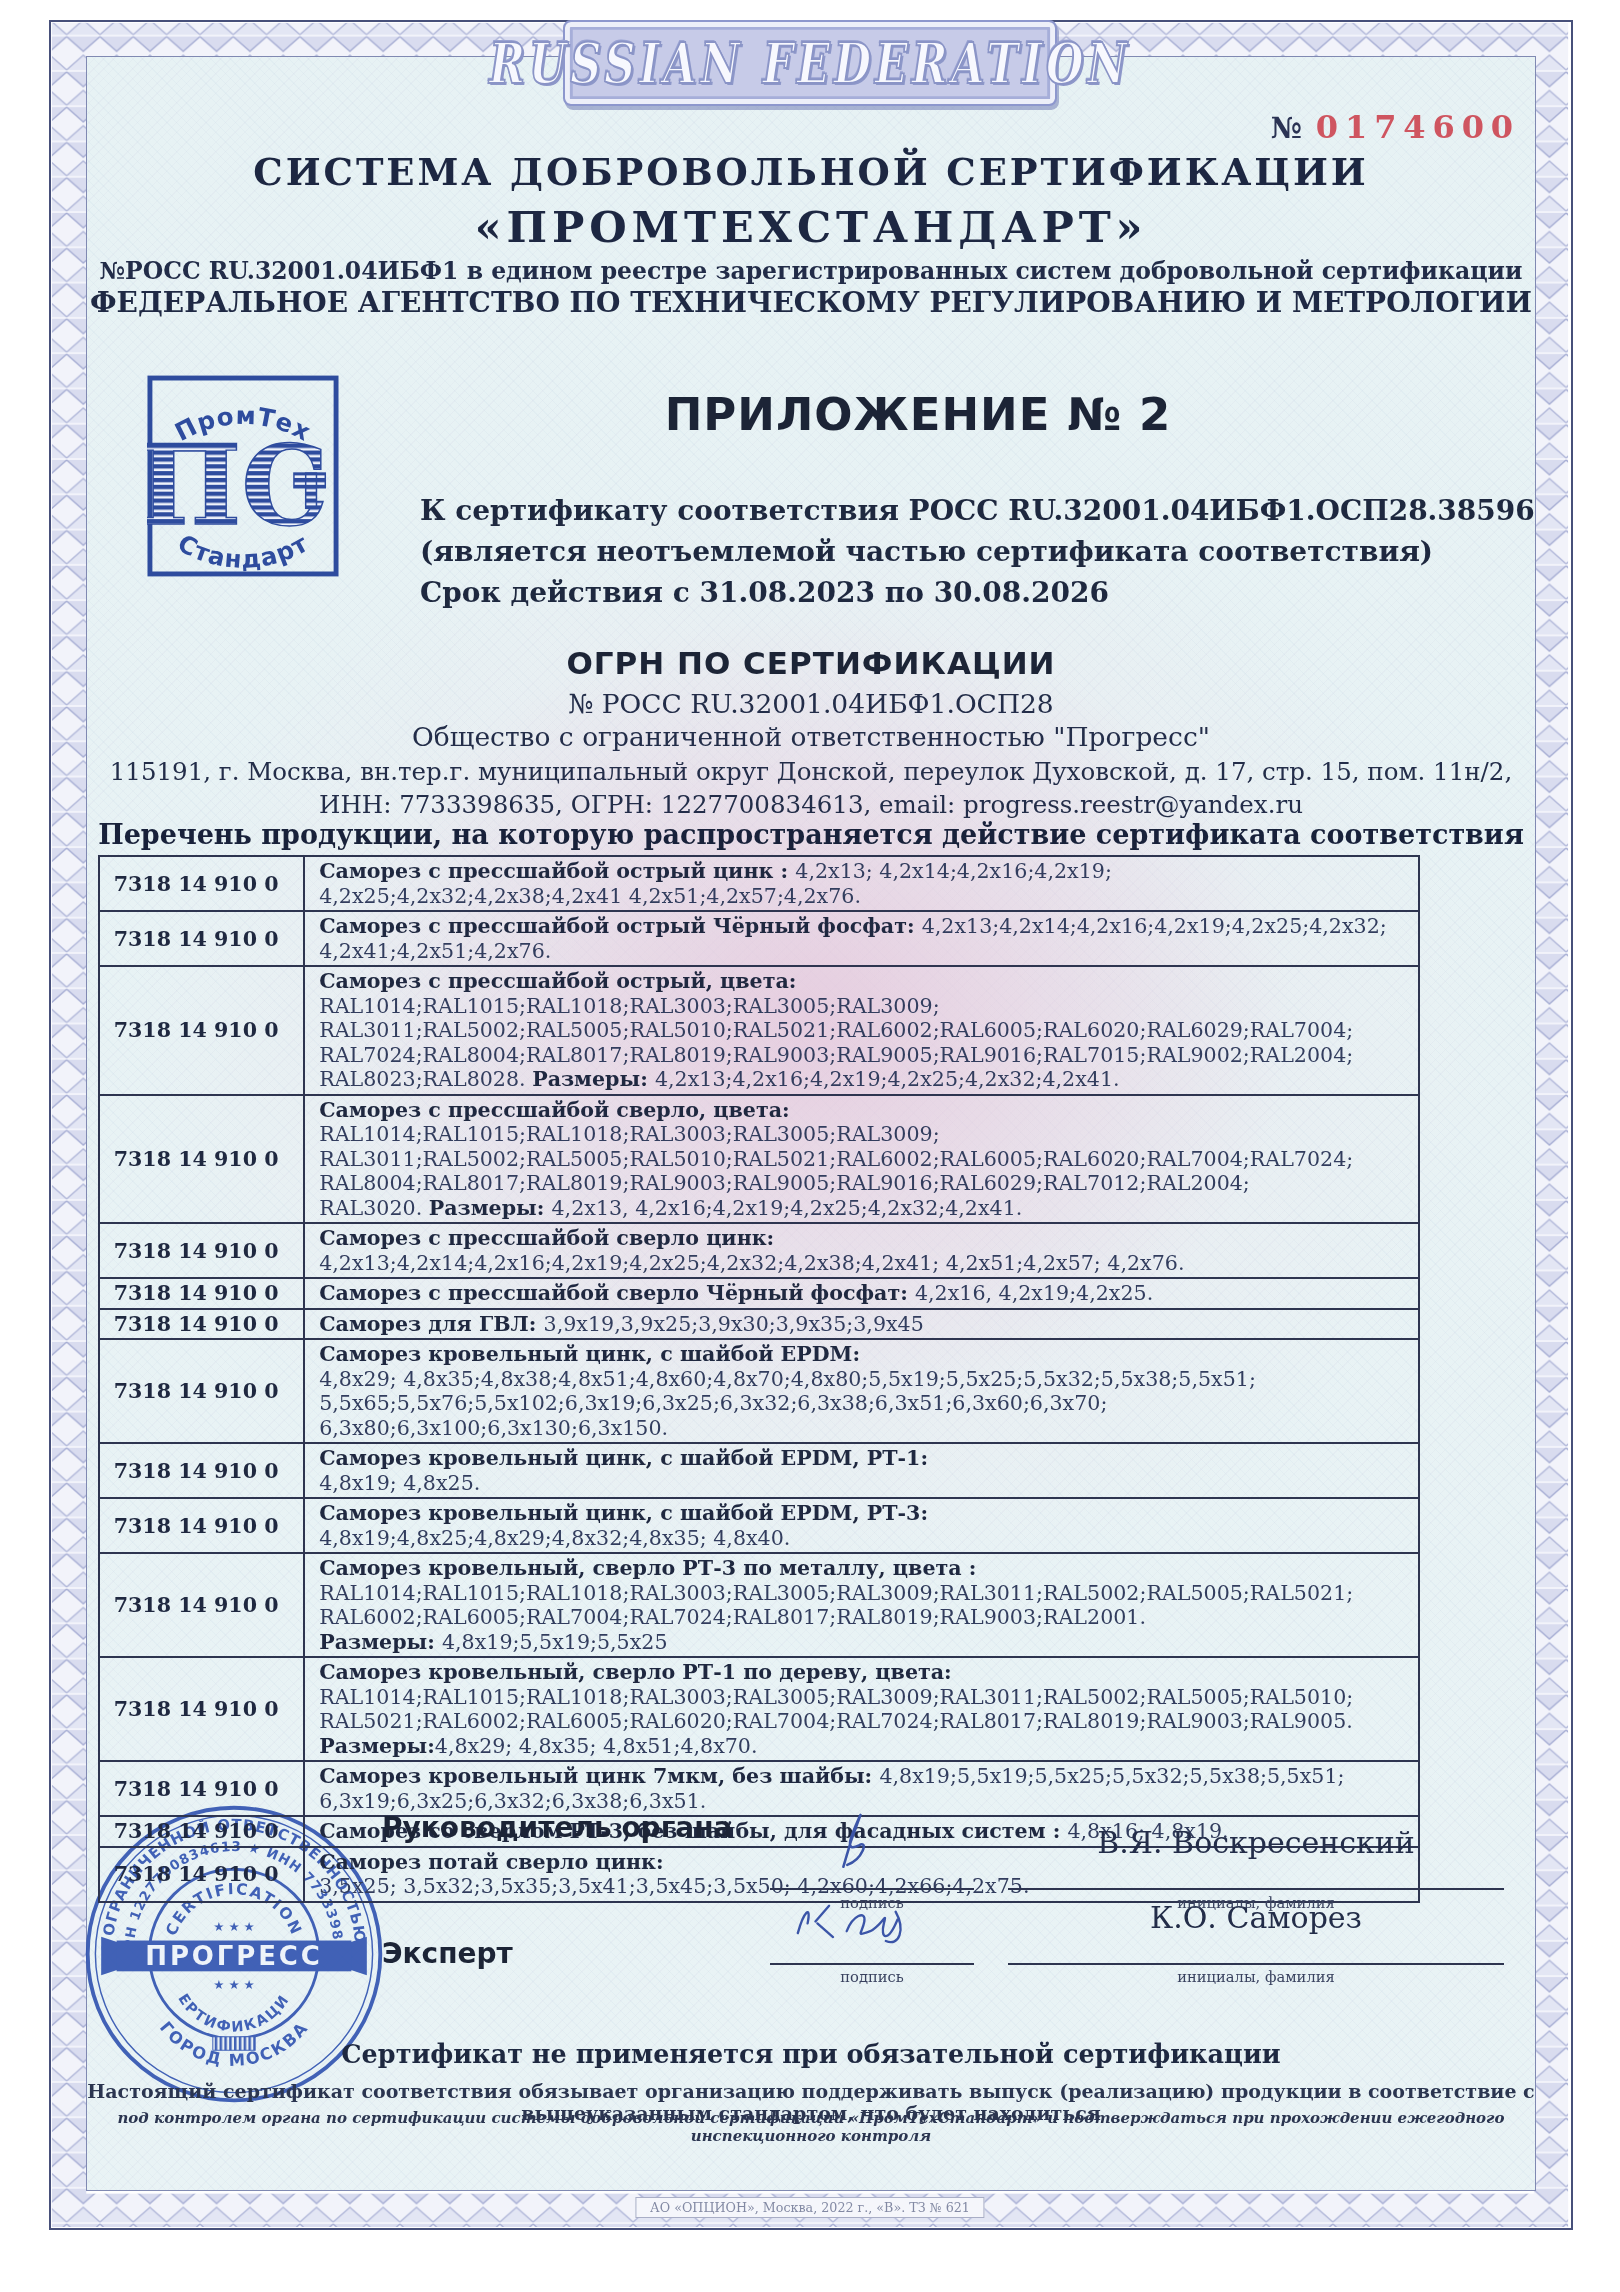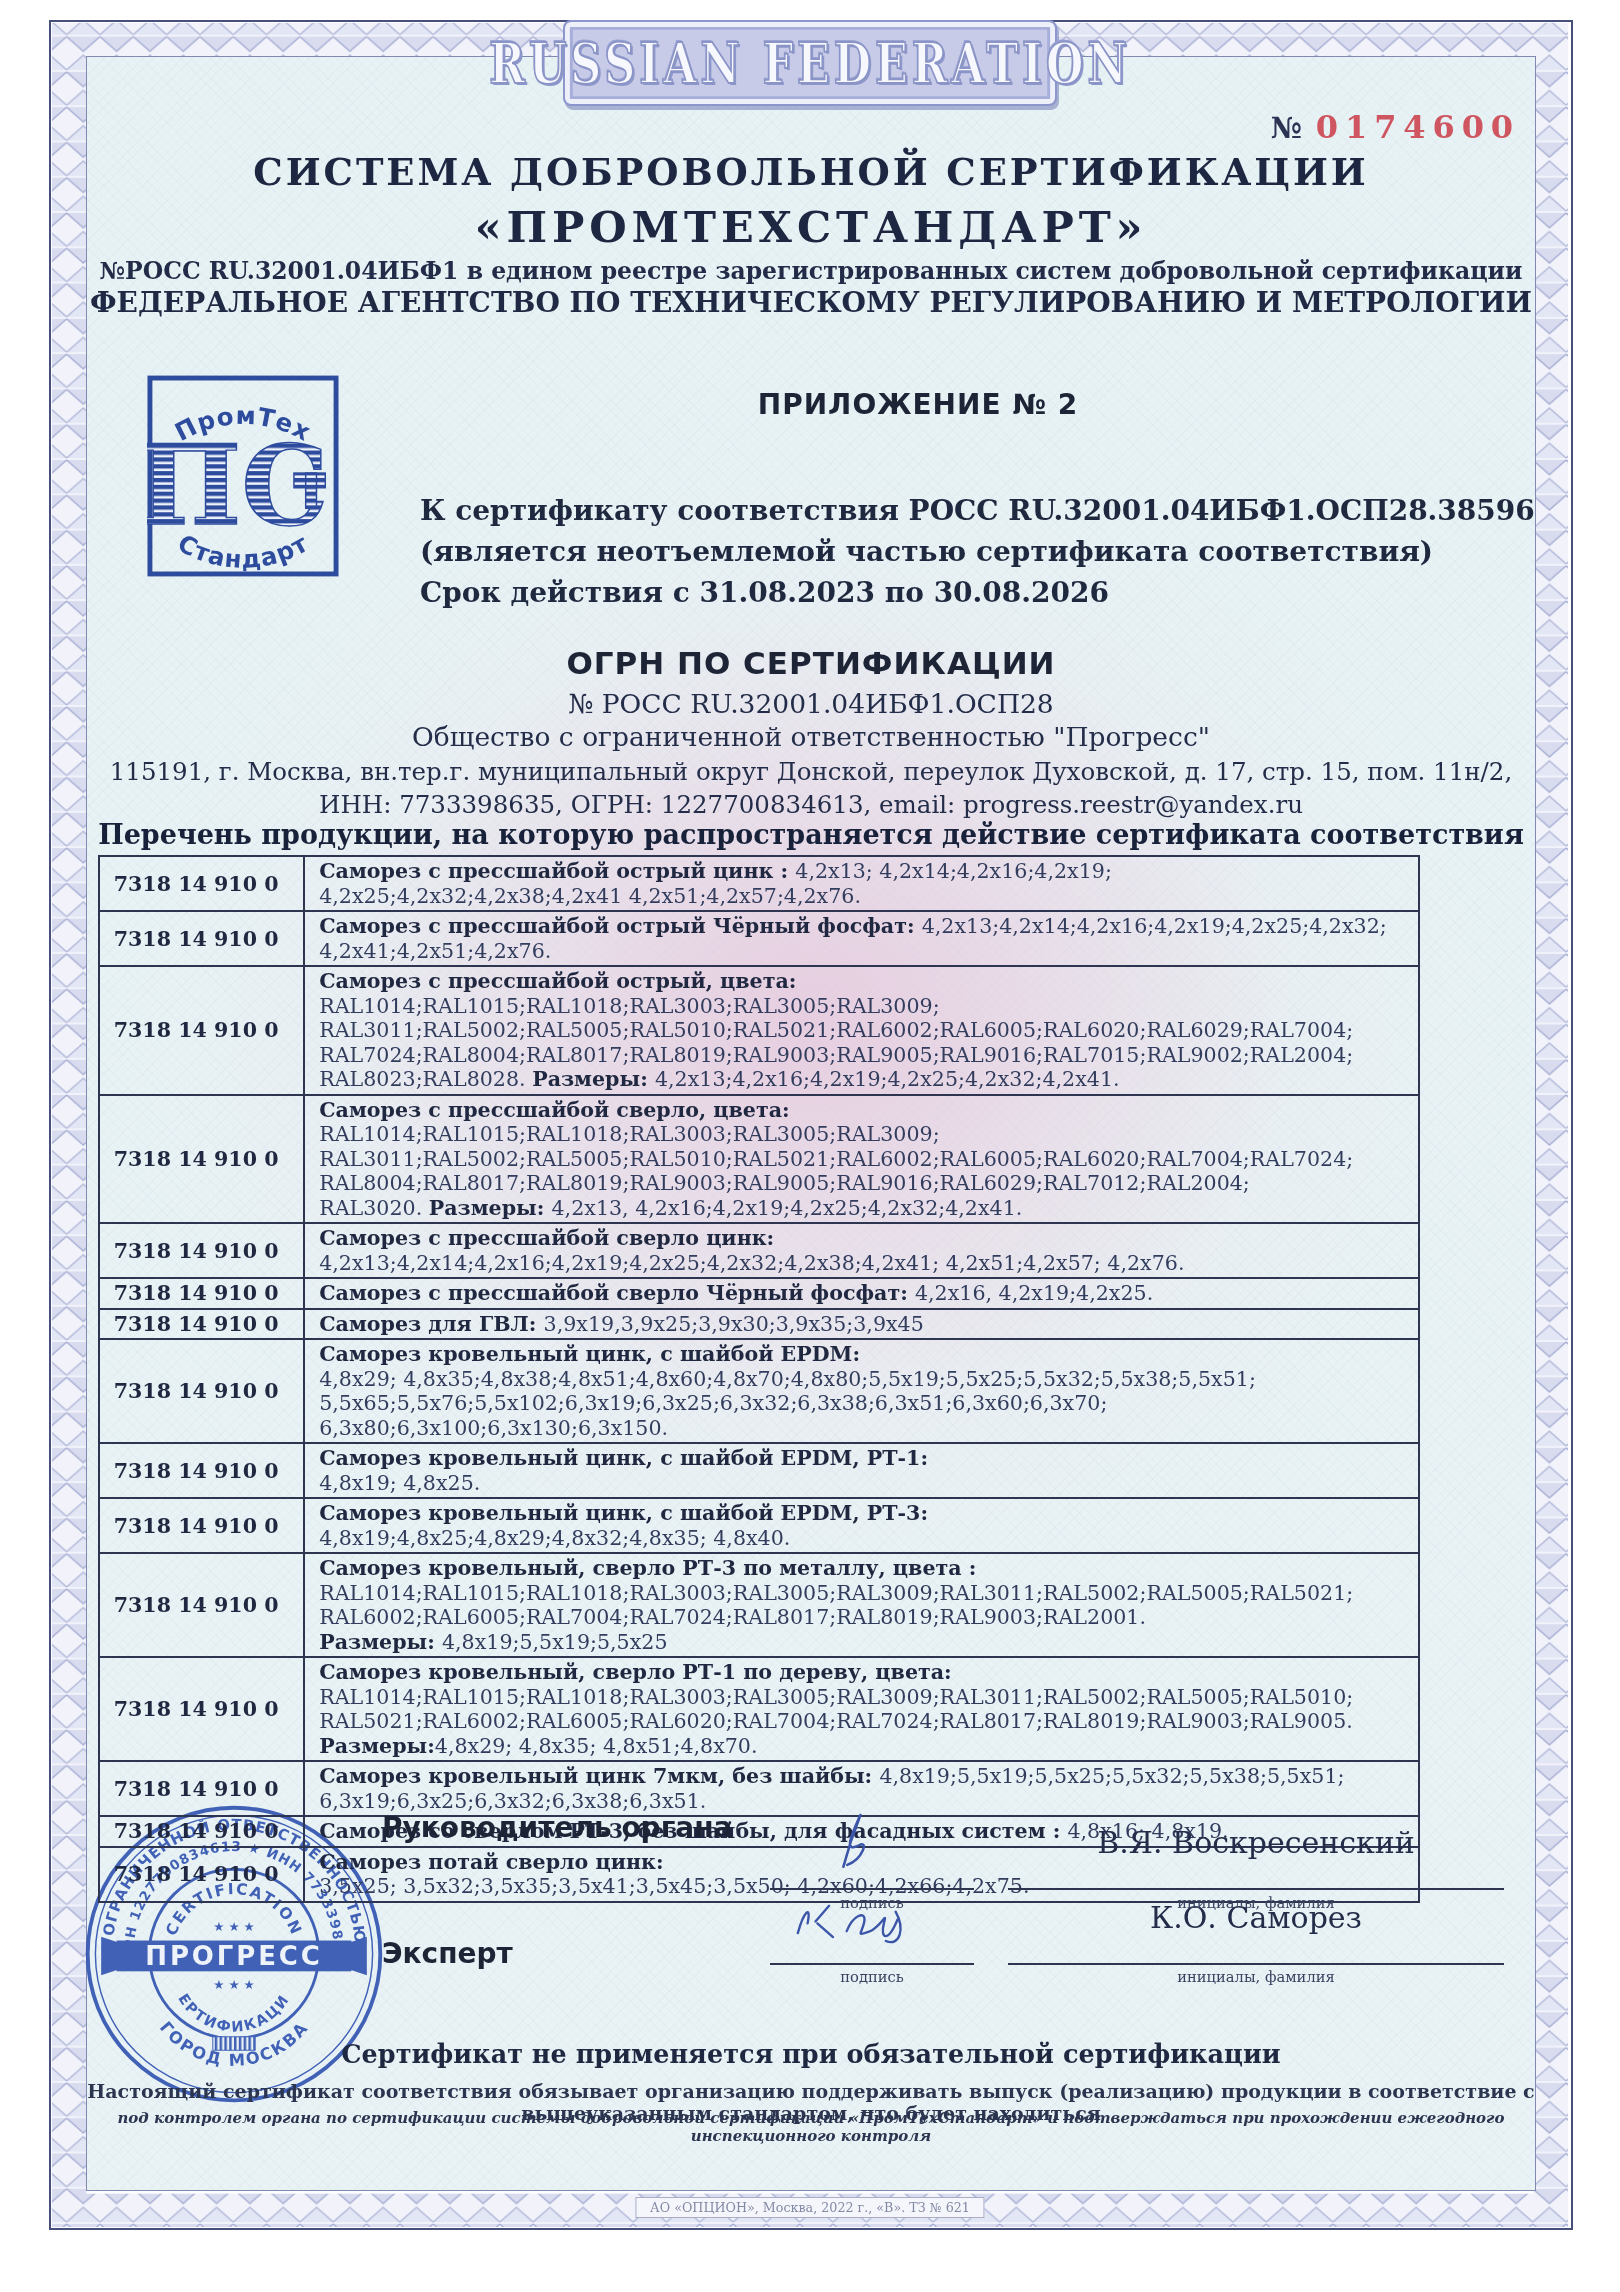--- a/index.html
+++ b/index.html
@@ -17,21 +17,21 @@
         radial-gradient(ellipse 46% 26% at 50% 45%, rgba(228,192,216,.65), rgba(228,192,216,0) 72%),
         radial-gradient(ellipse 60% 34% at 50% 46%, rgba(238,218,230,.45), rgba(238,218,230,0) 78%),
         repeating-linear-gradient(45deg, rgba(120,160,200,.055) 0 1px, rgba(0,0,0,0) 1px 6.9px),
         repeating-linear-gradient(-45deg, rgba(150,130,190,.05) 0 1px, rgba(0,0,0,0) 1px 6.9px),
         linear-gradient(#e7f2f4,#e9f3f5);}
 
   
   .banner{position:absolute;left:50%;transform:translateX(-50%);top:19.6px;width:490px;height:82px;
       z-index:6;background:#c7cbe8;border:2.9px solid #8d97cd;border-radius:7.8px;
       box-shadow:inset 0 0 0 4.9px #edeff9, inset 0 0 0 7.8px #a6aed9, 2px 3.9px 0 rgba(125,135,187,.6);
-      display:flex;align-items:center;justify-content:center;}
+      display:flex;align-items:center;justify-content:center;font-style:italic;}
   .banner-text{font-family:"DejaVu Serif",serif;font-weight:bold;font-size:43px;letter-spacing:3.9px;
       color:#f7f8fe;-webkit-text-stroke:1.5px #8a94c6;
       text-shadow:2px 2px 0 #8d97c9, -1px -1px 0 #9aa3d2;
       transform:scaleY(1.30);white-space:nowrap;}
 
   
   .doc-number{position:absolute;top:108px;right:100px;z-index:5;white-space:nowrap;}
   .doc-number .no-sign{font-size:29px;color:#2b3354;font-weight:bold;margin-right:13.7px;}
   .doc-number .no-digits{font-size:32px;color:#cf5560;font-weight:bold;letter-spacing:6.9px;}
 
@@ -40,21 +40,21 @@
   .center{left:87px;right:85px;text-align:center;}
   .h-sys1{top:150px;font-size:37px;font-weight:bold;letter-spacing:2.9px;color:#1d2742;}
   .h-sys2{top:202px;font-size:43px;font-weight:bold;letter-spacing:4.9px;color:#1d2742;}
   .h-reg {top:257px;font-size:23.5px;font-weight:bold;color:#222c48;}
   .h-agn {top:286px;font-size:28px;font-weight:bold;color:#1f2944;}
 
   
   .logo{position:absolute;left:147px;top:375px;z-index:5;}
 
   
-  .annex-title{top:388px;font-size:28px;font-weight:bold;font-family:"DejaVu Sans",sans-serif;
+  .annex-title{top:388px;font-size:45px;font-weight:bold;font-family:"DejaVu Sans",sans-serif;
       color:#1c2436;padding-left:214px;letter-spacing:1px;}
   .annex-par{position:absolute;left:420px;top:490px;z-index:5;font-size:28px;font-weight:600;
       color:#1e283f;line-height:41px;}
 
   
   .h-organ{top:645px;font-size:31px;font-weight:bold;font-family:"DejaVu Sans",sans-serif;color:#1c2436;letter-spacing:1px;}
   .b-num {top:688px;font-size:26.5px;color:#232d49;}
   .b-org {top:721px;font-size:26.5px;color:#232d49;}
   .b-addr{top:757px;font-size:24.5px;color:#232d49;}
   .b-cont{top:790px;font-size:24.5px;color:#232d49;}

